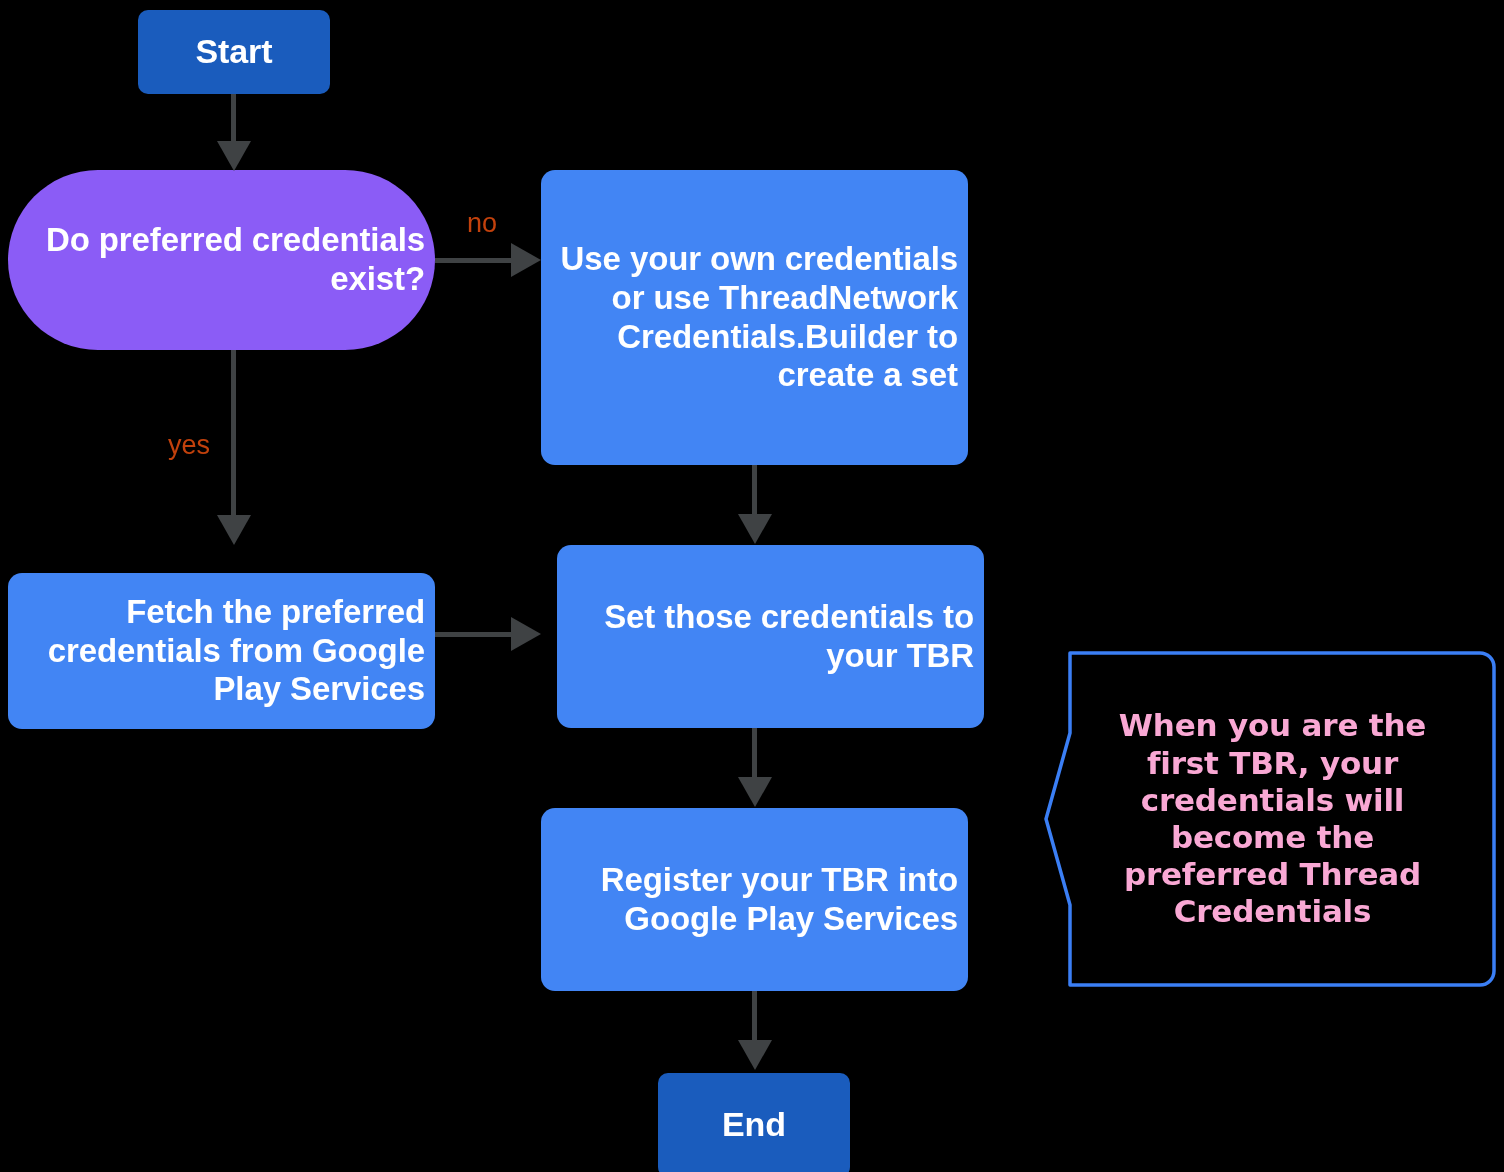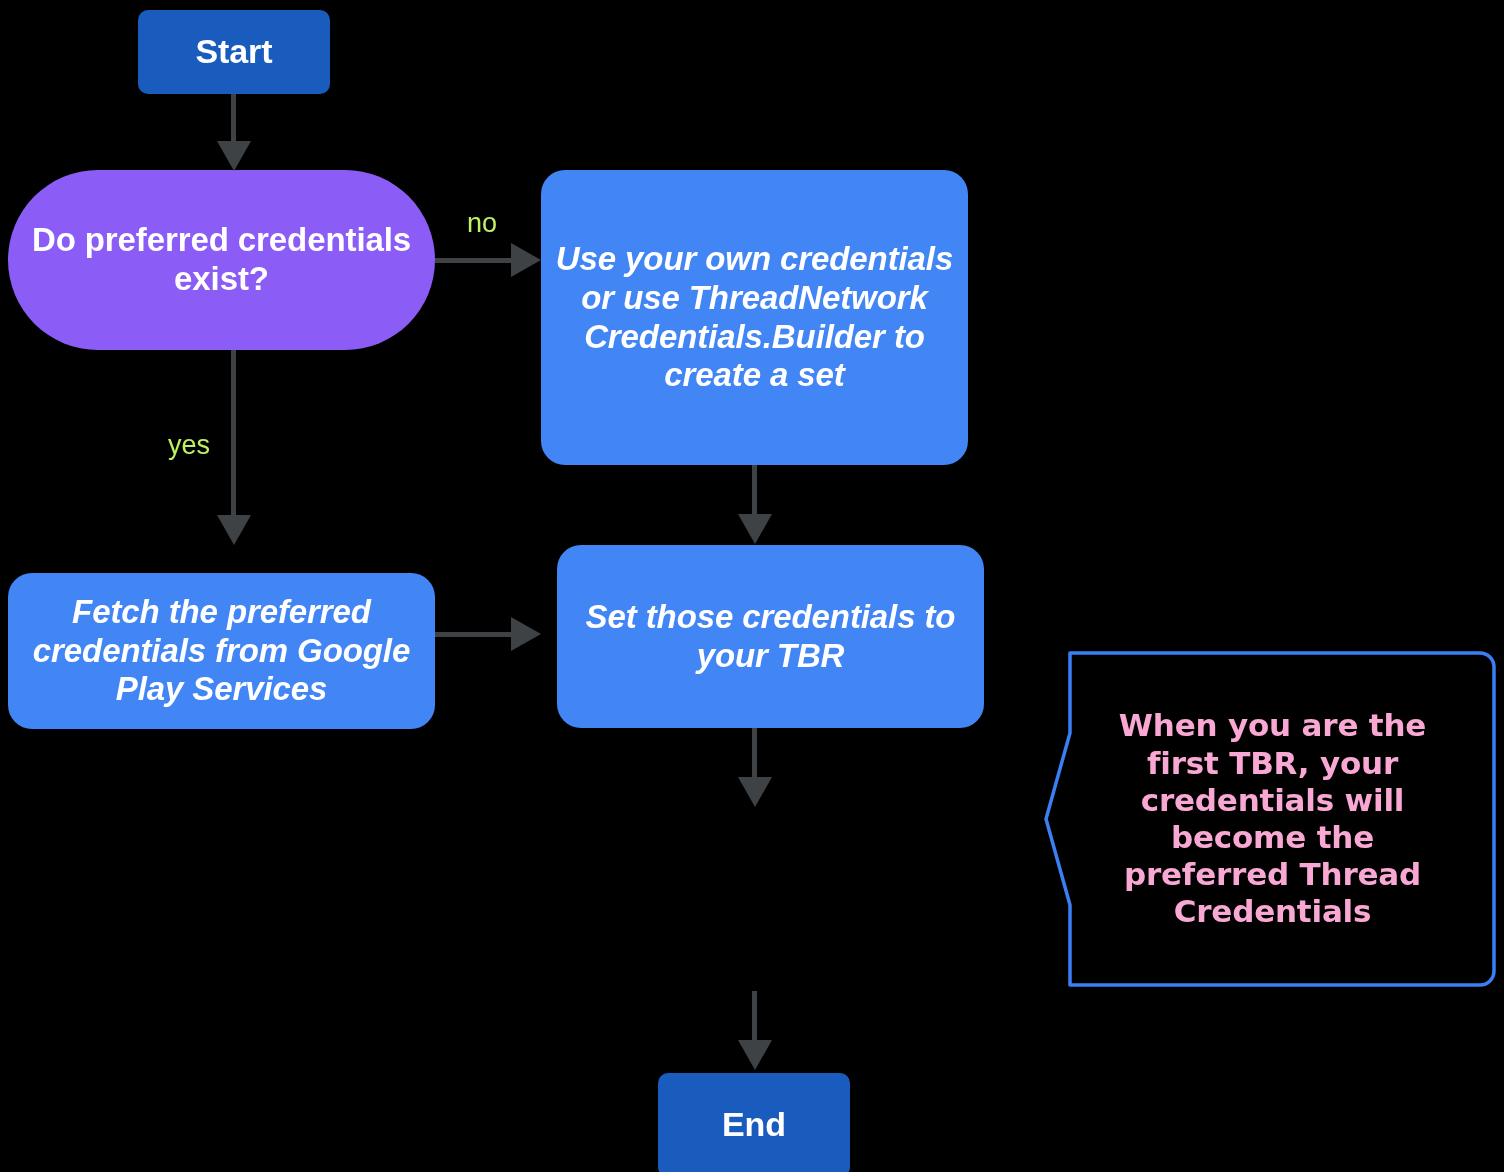--- a/index.html
+++ b/index.html
@@ -17,37 +17,36 @@
     font-family: "Liberation Sans", "DejaVu Sans", sans-serif;
   }
 
   
   .node {
     position: absolute;
     box-sizing: border-box;
     display: flex;
     align-items: center;
     justify-content: center;
-    text-align: center;
+    text-align: right;
     color: #ffffff;
     font-weight: 700;
     line-height: 1.17;
     letter-spacing: -0.1px;
     padding: 4px 10px;
   }
   .node-terminal {
     background: #1a5cbd;
     border-radius: 10px;
     font-size: 34px;
   }
   .node-process {
     background: #4285f4;
-    border-radius: 24px;
+    border-radius: 14px;
     font-size: 33px;
-    font-style: italic;
   }
   .node-decision {
     background: #8b5cf6;
     border-radius: 999px;
     font-size: 33px;
   }
 
   
   .conn-line {
     position: absolute;
@@ -67,21 +66,21 @@
     border-top: 30px solid #3f4244;
   }
   .arrow-right {
     border-top: 17px solid transparent;
     border-bottom: 17px solid transparent;
     border-left: 30px solid #3f4244;
   }
 
   .edge-label {
     position: absolute;
-    color: #bef264;
+    color: #c2410c;
     font-size: 27px;
     font-weight: 400;
     font-family: "Liberation Sans", "DejaVu Sans", sans-serif;
     white-space: nowrap;
   }
 
   
   #callout-note {
     position: absolute;
     left: 1043px;
@@ -122,20 +121,21 @@
   <div class="node node-terminal" style="left:138px; top:10px; width:192px; height:84px;">Start</div>
 
   <div class="node node-decision" style="left:8px; top:170px; width:427px; height:180px;">Do preferred credentials exist?</div>
 
   <div class="node node-process" style="left:541px; top:170px; width:427px; height:295px;">Use your own credentials or use ThreadNetwork Credentials.Builder to create a set</div>
 
   <div class="node node-process" style="left:8px; top:573px; width:427px; height:156px;">Fetch the preferred credentials from Google Play Services</div>
 
   <div class="node node-process" style="left:557px; top:545px; width:427px; height:183px;">Set those credentials to your TBR</div>
 
+  <div class="node node-process" style="left:541px; top:808px; width:427px; height:183px;">Register your TBR into Google Play Services</div>
 
   <div class="node node-terminal" style="left:658px; top:1073px; width:192px; height:104px;">End</div>
 
   <div class="conn-line conn-v" style="left:231px; top:94px; height:52px;"></div>
   <div class="arrowhead arrow-down" style="left:217px; top:141px;"></div>
 
   <div class="conn-line conn-h" style="left:435px; top:258px; width:82px;"></div>
   <div class="arrowhead arrow-right" style="left:511px; top:243px;"></div>
   <div class="edge-label" style="left:467px; top:208px;">no</div>
 

